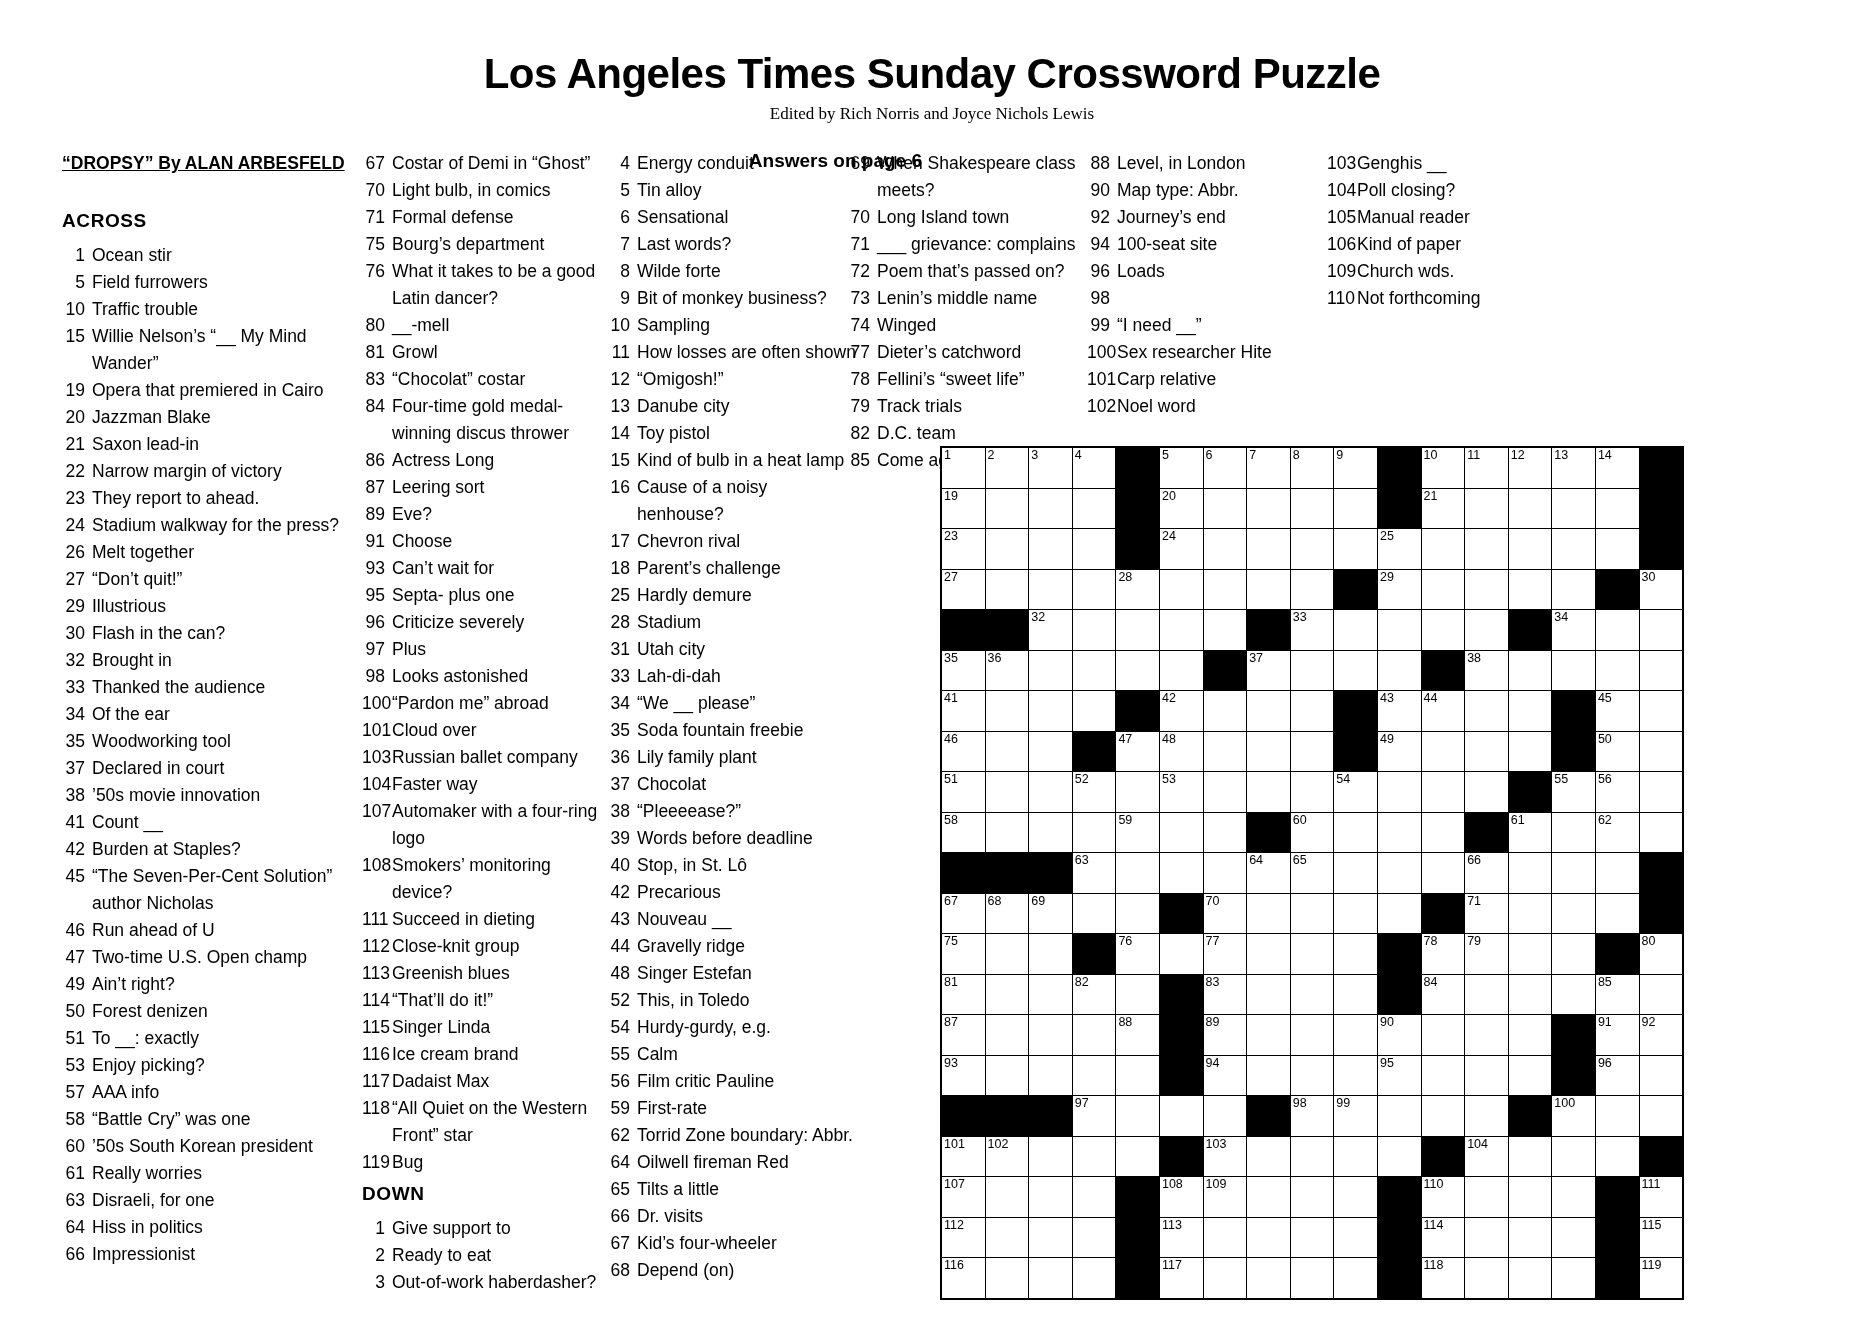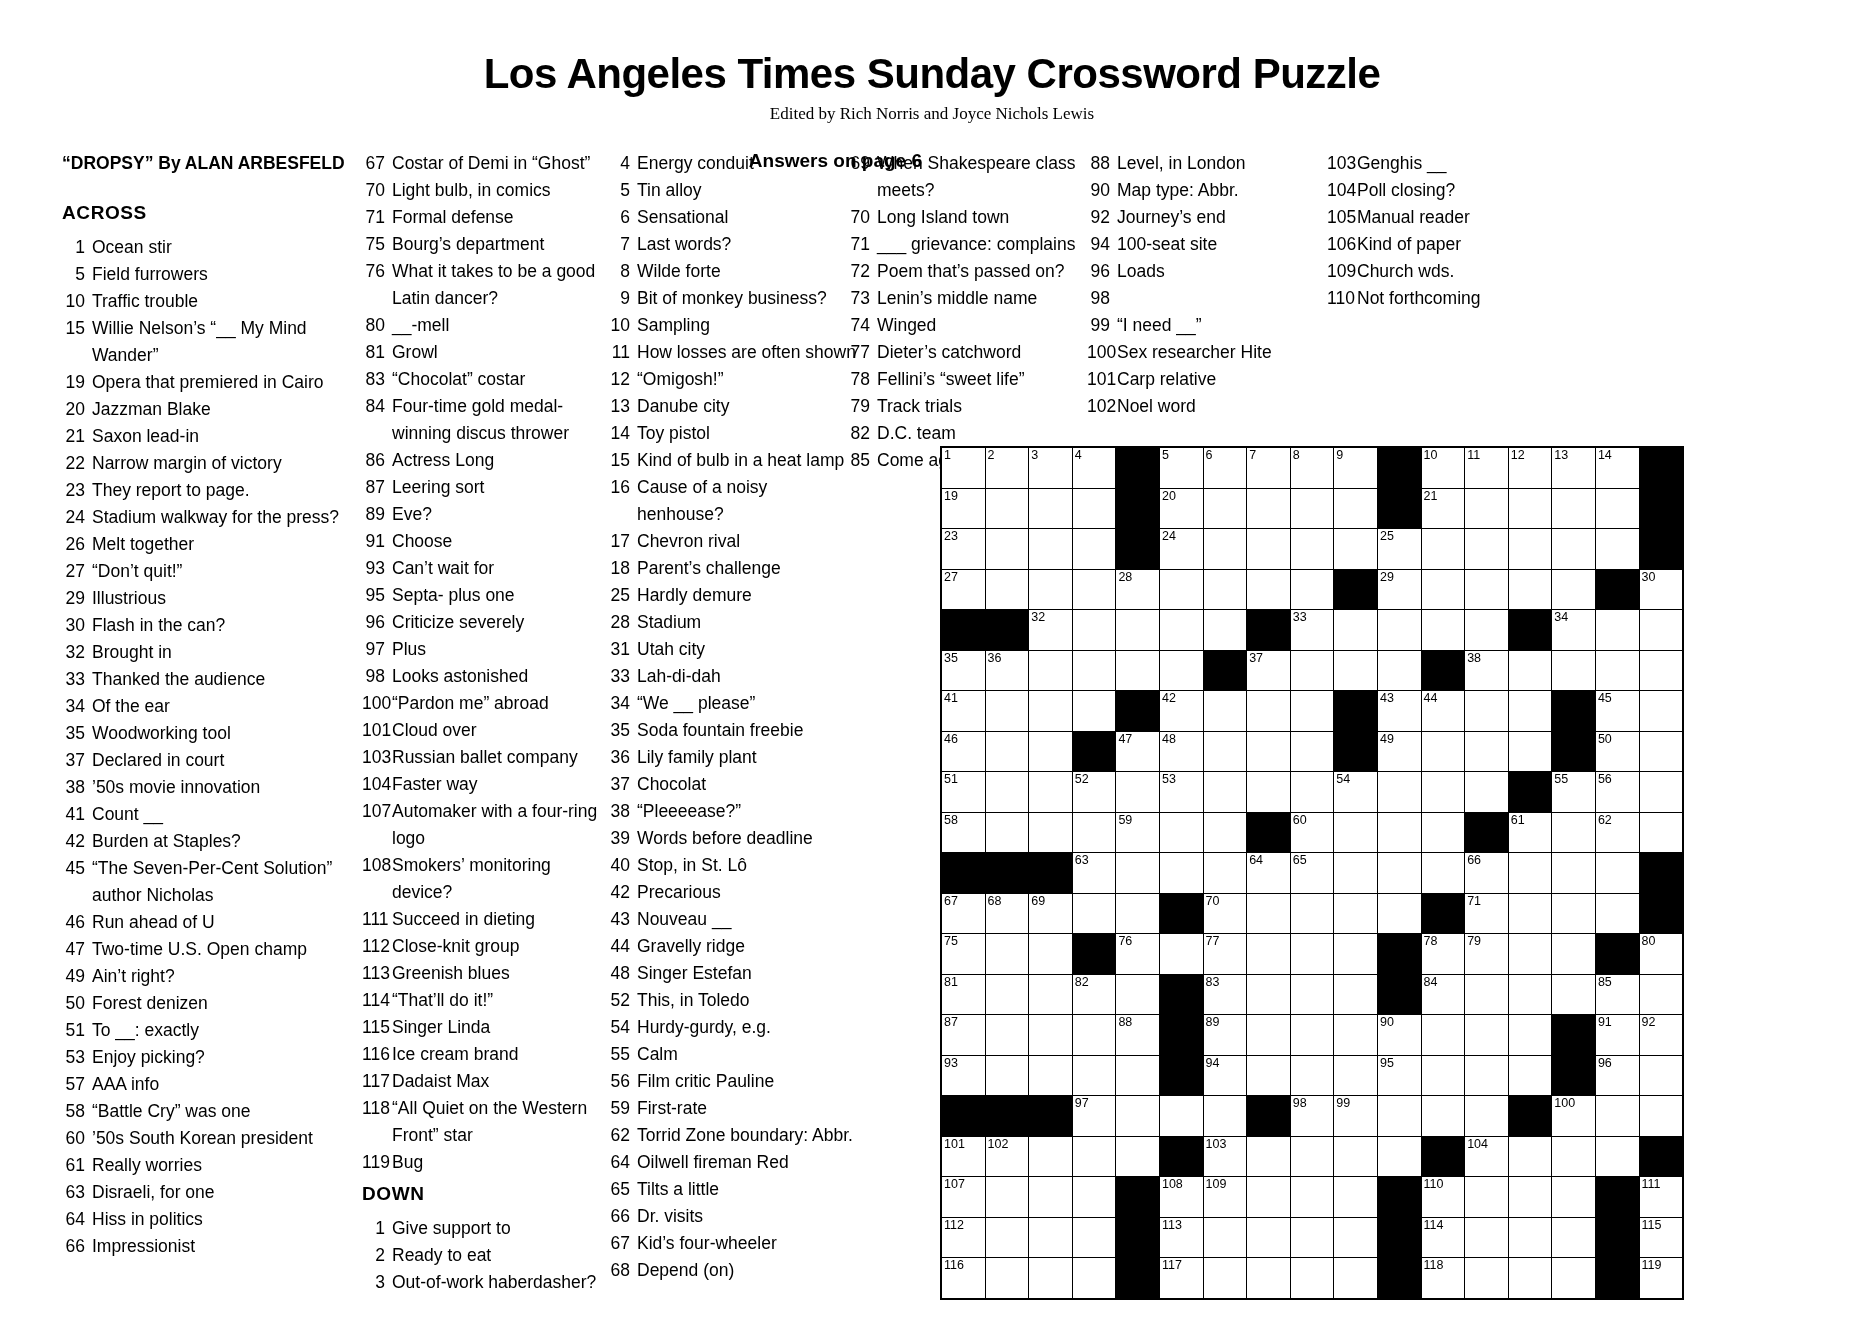--- a/index.html
+++ b/index.html
@@ -55,22 +55,23 @@
   .col-1 { left: 0px;   width: 290px; }
   .col-2 { left: 300px; width: 250px; }
   .col-3 { left: 545px; width: 250px; }
   .col-4 { left: 785px; width: 250px; }
   .col-5 { left: 1025px; width: 250px; }
   .col-6 { left: 1265px; width: 250px; }
 
   .byline {
     font-weight: bold;
     font-size: 17.5px;
-    margin-bottom: 22px;
+    margin-bottom: 30px;
     white-space: nowrap;
+    text-decoration: underline;
   }
   .section-head {
     font-weight: bold;
     font-size: 19px;
     letter-spacing: 0.6px;
     margin-bottom: 8px;
     margin-top: 4px;
   }
   .clue {
     display: flex;
@@ -169,21 +170,21 @@
           <div class="clue">
             <div class="num">21</div>
             <div class="txt">Saxon lead-in</div>
           </div>
           <div class="clue">
             <div class="num">22</div>
             <div class="txt">Narrow margin of victory</div>
           </div>
           <div class="clue">
             <div class="num">23</div>
-            <div class="txt">They report to page.</div>
+            <div class="txt">They report to ahead.</div>
           </div>
           <div class="clue">
             <div class="num">24</div>
             <div class="txt">Stadium walkway for the press?</div>
           </div>
           <div class="clue">
             <div class="num">26</div>
             <div class="txt">Melt together</div>
           </div>
           <div class="clue">

